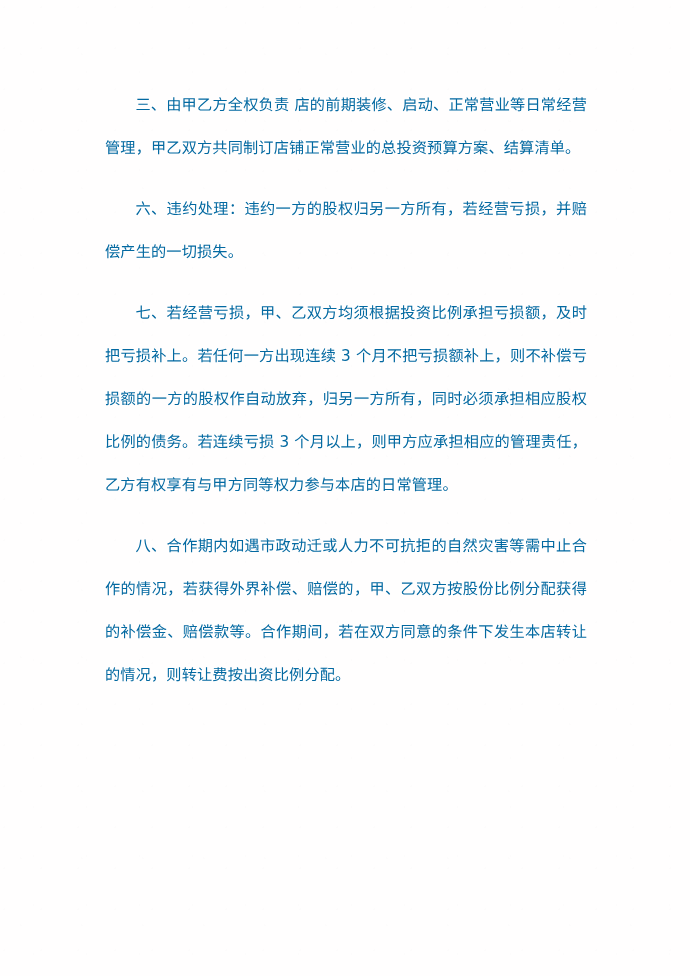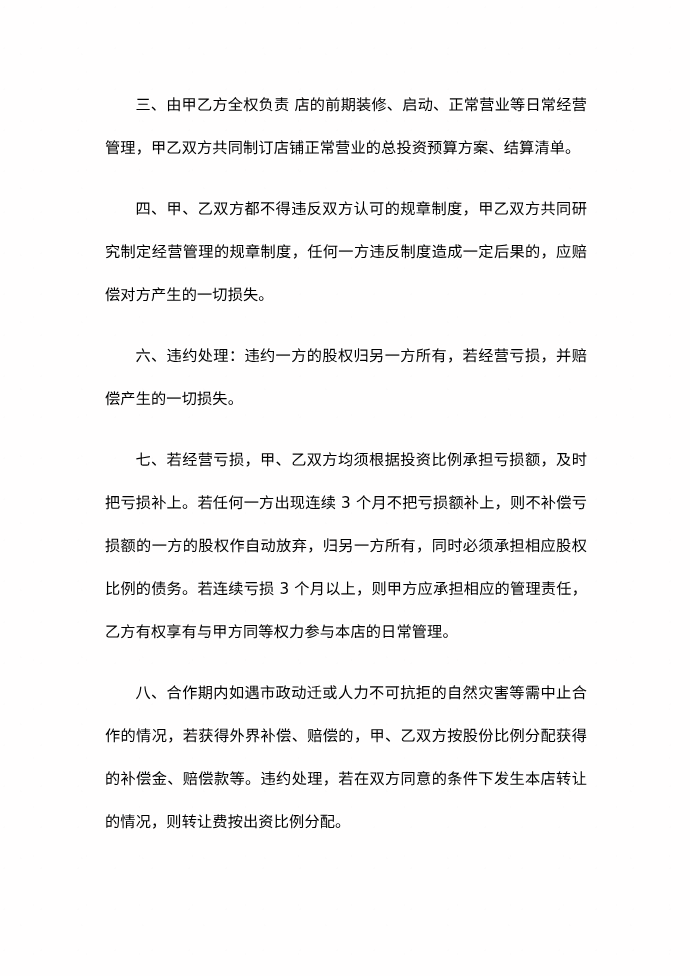--- a/index.html
+++ b/index.html
@@ -39,21 +39,21 @@
   .doc-body {
     position: absolute;
     left: 105px;
     top: 84px;
     width: 482px;
   }
 
   .para {
     margin: 0 0 18px 0;
     padding: 0;
-    color: #000000;
+    color: #0369a1;
     font-size: 15.2px;
     line-height: 43px;
     text-align: justify;
     text-justify: inter-ideograph;
     text-indent: 2em;
     letter-spacing: 0.15px;
     font-weight: 400;
     -webkit-font-smoothing: antialiased;
   }
 
@@ -62,23 +62,22 @@
   }
 </style>
 </head>
 <body>
 
 <div class="page">
   <div class="doc-body">
 
     <p class="para">三、由甲乙方全权负责 店的前期装修、启动、正常营业等日常经营管理，甲乙双方共同制订店铺正常营业的总投资预算方案、结算清单。</p>
 
-    <p class="para">四、甲、乙双方都不得违反双方认可的规章制度，甲乙双方共同研究制定经营管理的规章制度，任何一方违反制度造成一定后果的，应赔偿对方产生的一切损失。</p>
 
 
     <p class="para">六、违约处理：违约一方的股权归另一方所有，若经营亏损，并赔偿产生的一切损失。</p>
 
     <p class="para">七、若经营亏损，甲、乙双方均须根据投资比例承担亏损额，及时把亏损补上。若任何一方出现连续 3 个月不把亏损额补上，则不补偿亏损额的一方的股权作自动放弃，归另一方所有，同时必须承担相应股权比例的债务。若连续亏损 3 个月以上，则甲方应承担相应的管理责任，乙方有权享有与甲方同等权力参与本店的日常管理。</p>
 
-    <p class="para">八、合作期内如遇市政动迁或人力不可抗拒的自然灾害等需中止合作的情况，若获得外界补偿、赔偿的，甲、乙双方按股份比例分配获得的补偿金、赔偿款等。违约处理，若在双方同意的条件下发生本店转让的情况，则转让费按出资比例分配。</p>
+    <p class="para">八、合作期内如遇市政动迁或人力不可抗拒的自然灾害等需中止合作的情况，若获得外界补偿、赔偿的，甲、乙双方按股份比例分配获得的补偿金、赔偿款等。合作期间，若在双方同意的条件下发生本店转让的情况，则转让费按出资比例分配。</p>
 
   </div>
 </div>
 
 </body></html>

